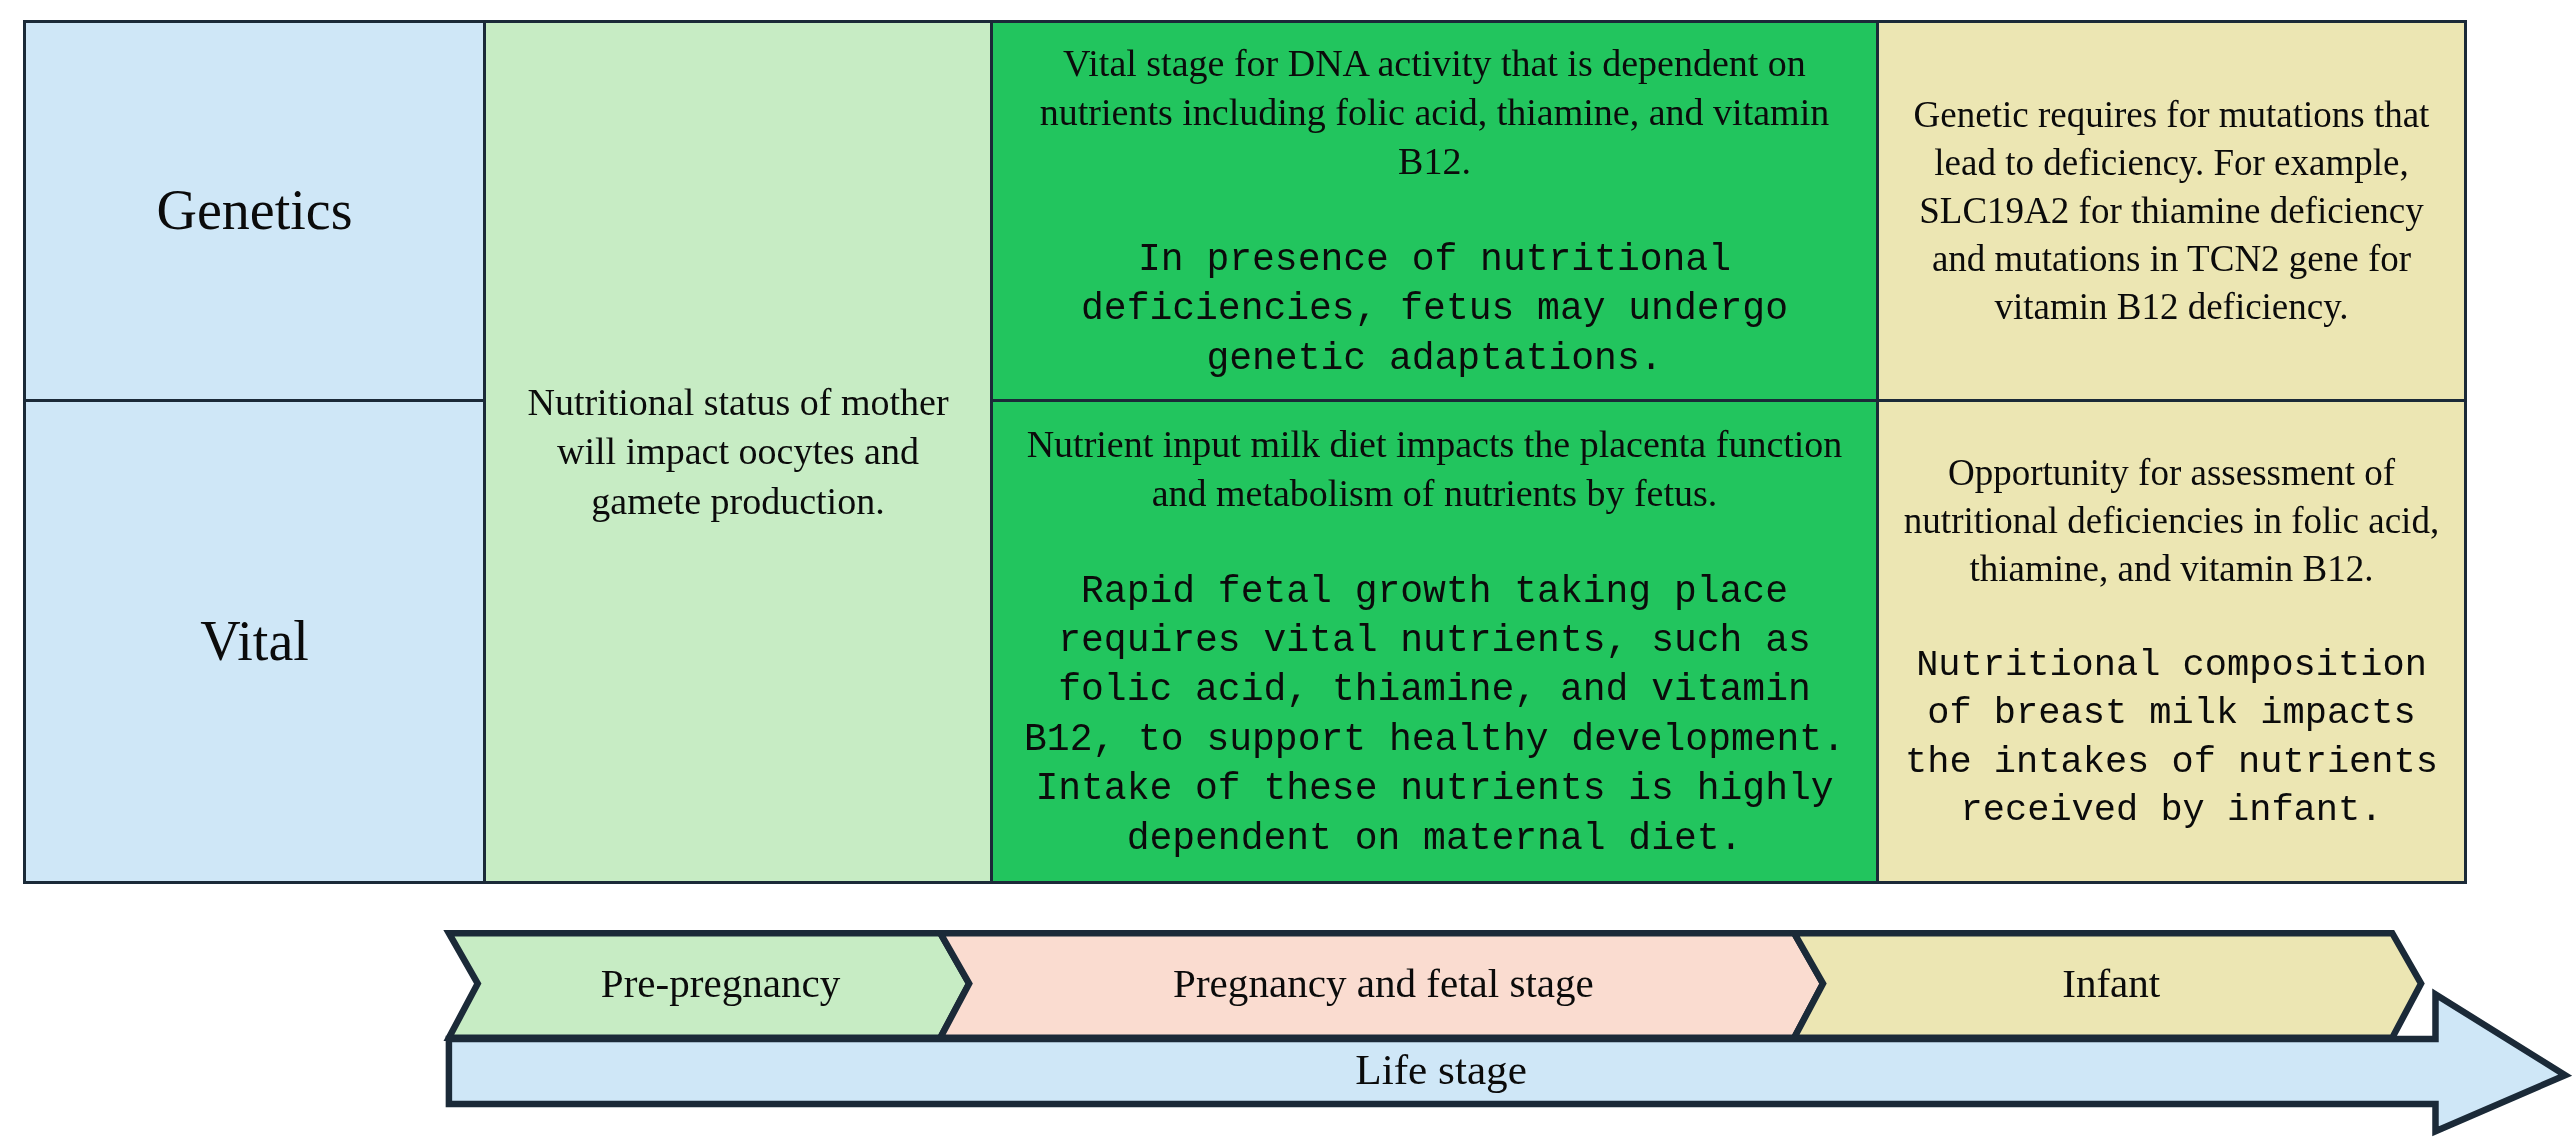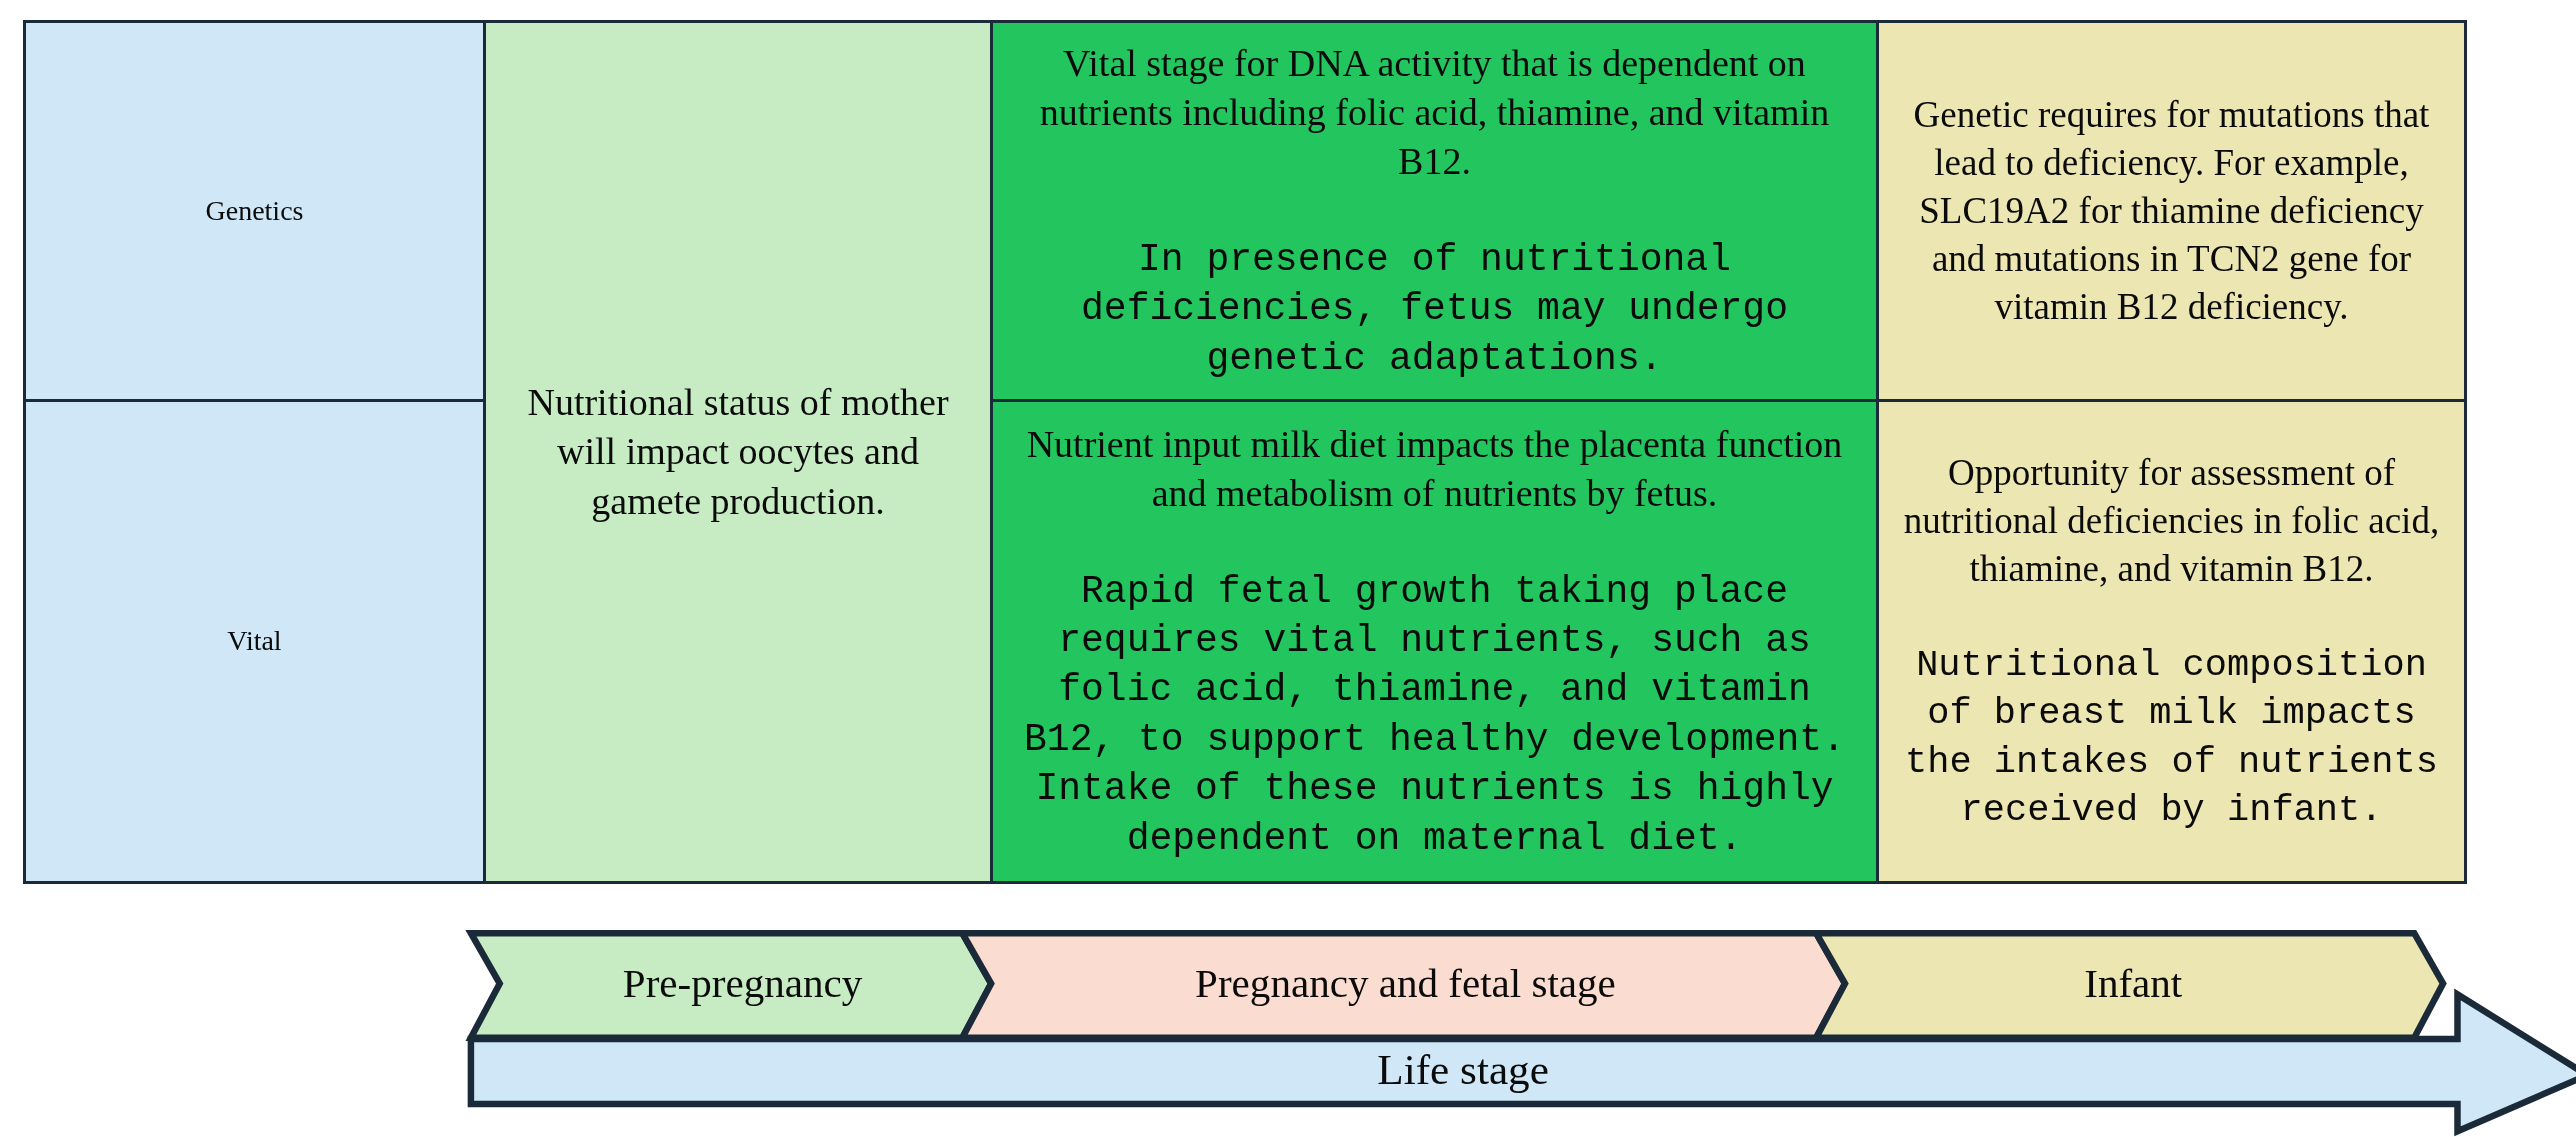--- a/index.html
+++ b/index.html
@@ -32,39 +32,38 @@
     text-align: center;
     padding: 7.2px 11.5px;
     line-height: 1.30;
   }
   .col-label  { width: 434px;  background: #cfe7f7; }
   .col-pre    { width: 481px;  background: #c7ecc4; }
   .col-preg   { width: 860px; background: #22c55e; }
   .col-inf    { width: 562px;  background: #ece6b3; }
 
   .row-label {
-    font-size: 28px;
+    font-size: 56px;
   }
   .cell-text {
     font-size: 38px;
   }
   .cell-text.narrow { font-size: 37px; }
 
   .para { margin: 0; }
   .para + .para { margin-top: 48px; font-family: Liberation Mono, monospace; }
   .para.tight + .para.tight { }
 
   
   #timeline {
     position: absolute;
     left: 0;
     top: 915px;
     width: 2340px;
     height: 223px;
-    padding-left: 22px;
   }
   #timeline svg {
     display: block;
     width: 2576px;
     height: 223px;
   }
   .chev-label {
     font-family: "Liberation Serif", "DejaVu Serif", serif;
     font-size: 57px;
     fill: #0b0b0b;

